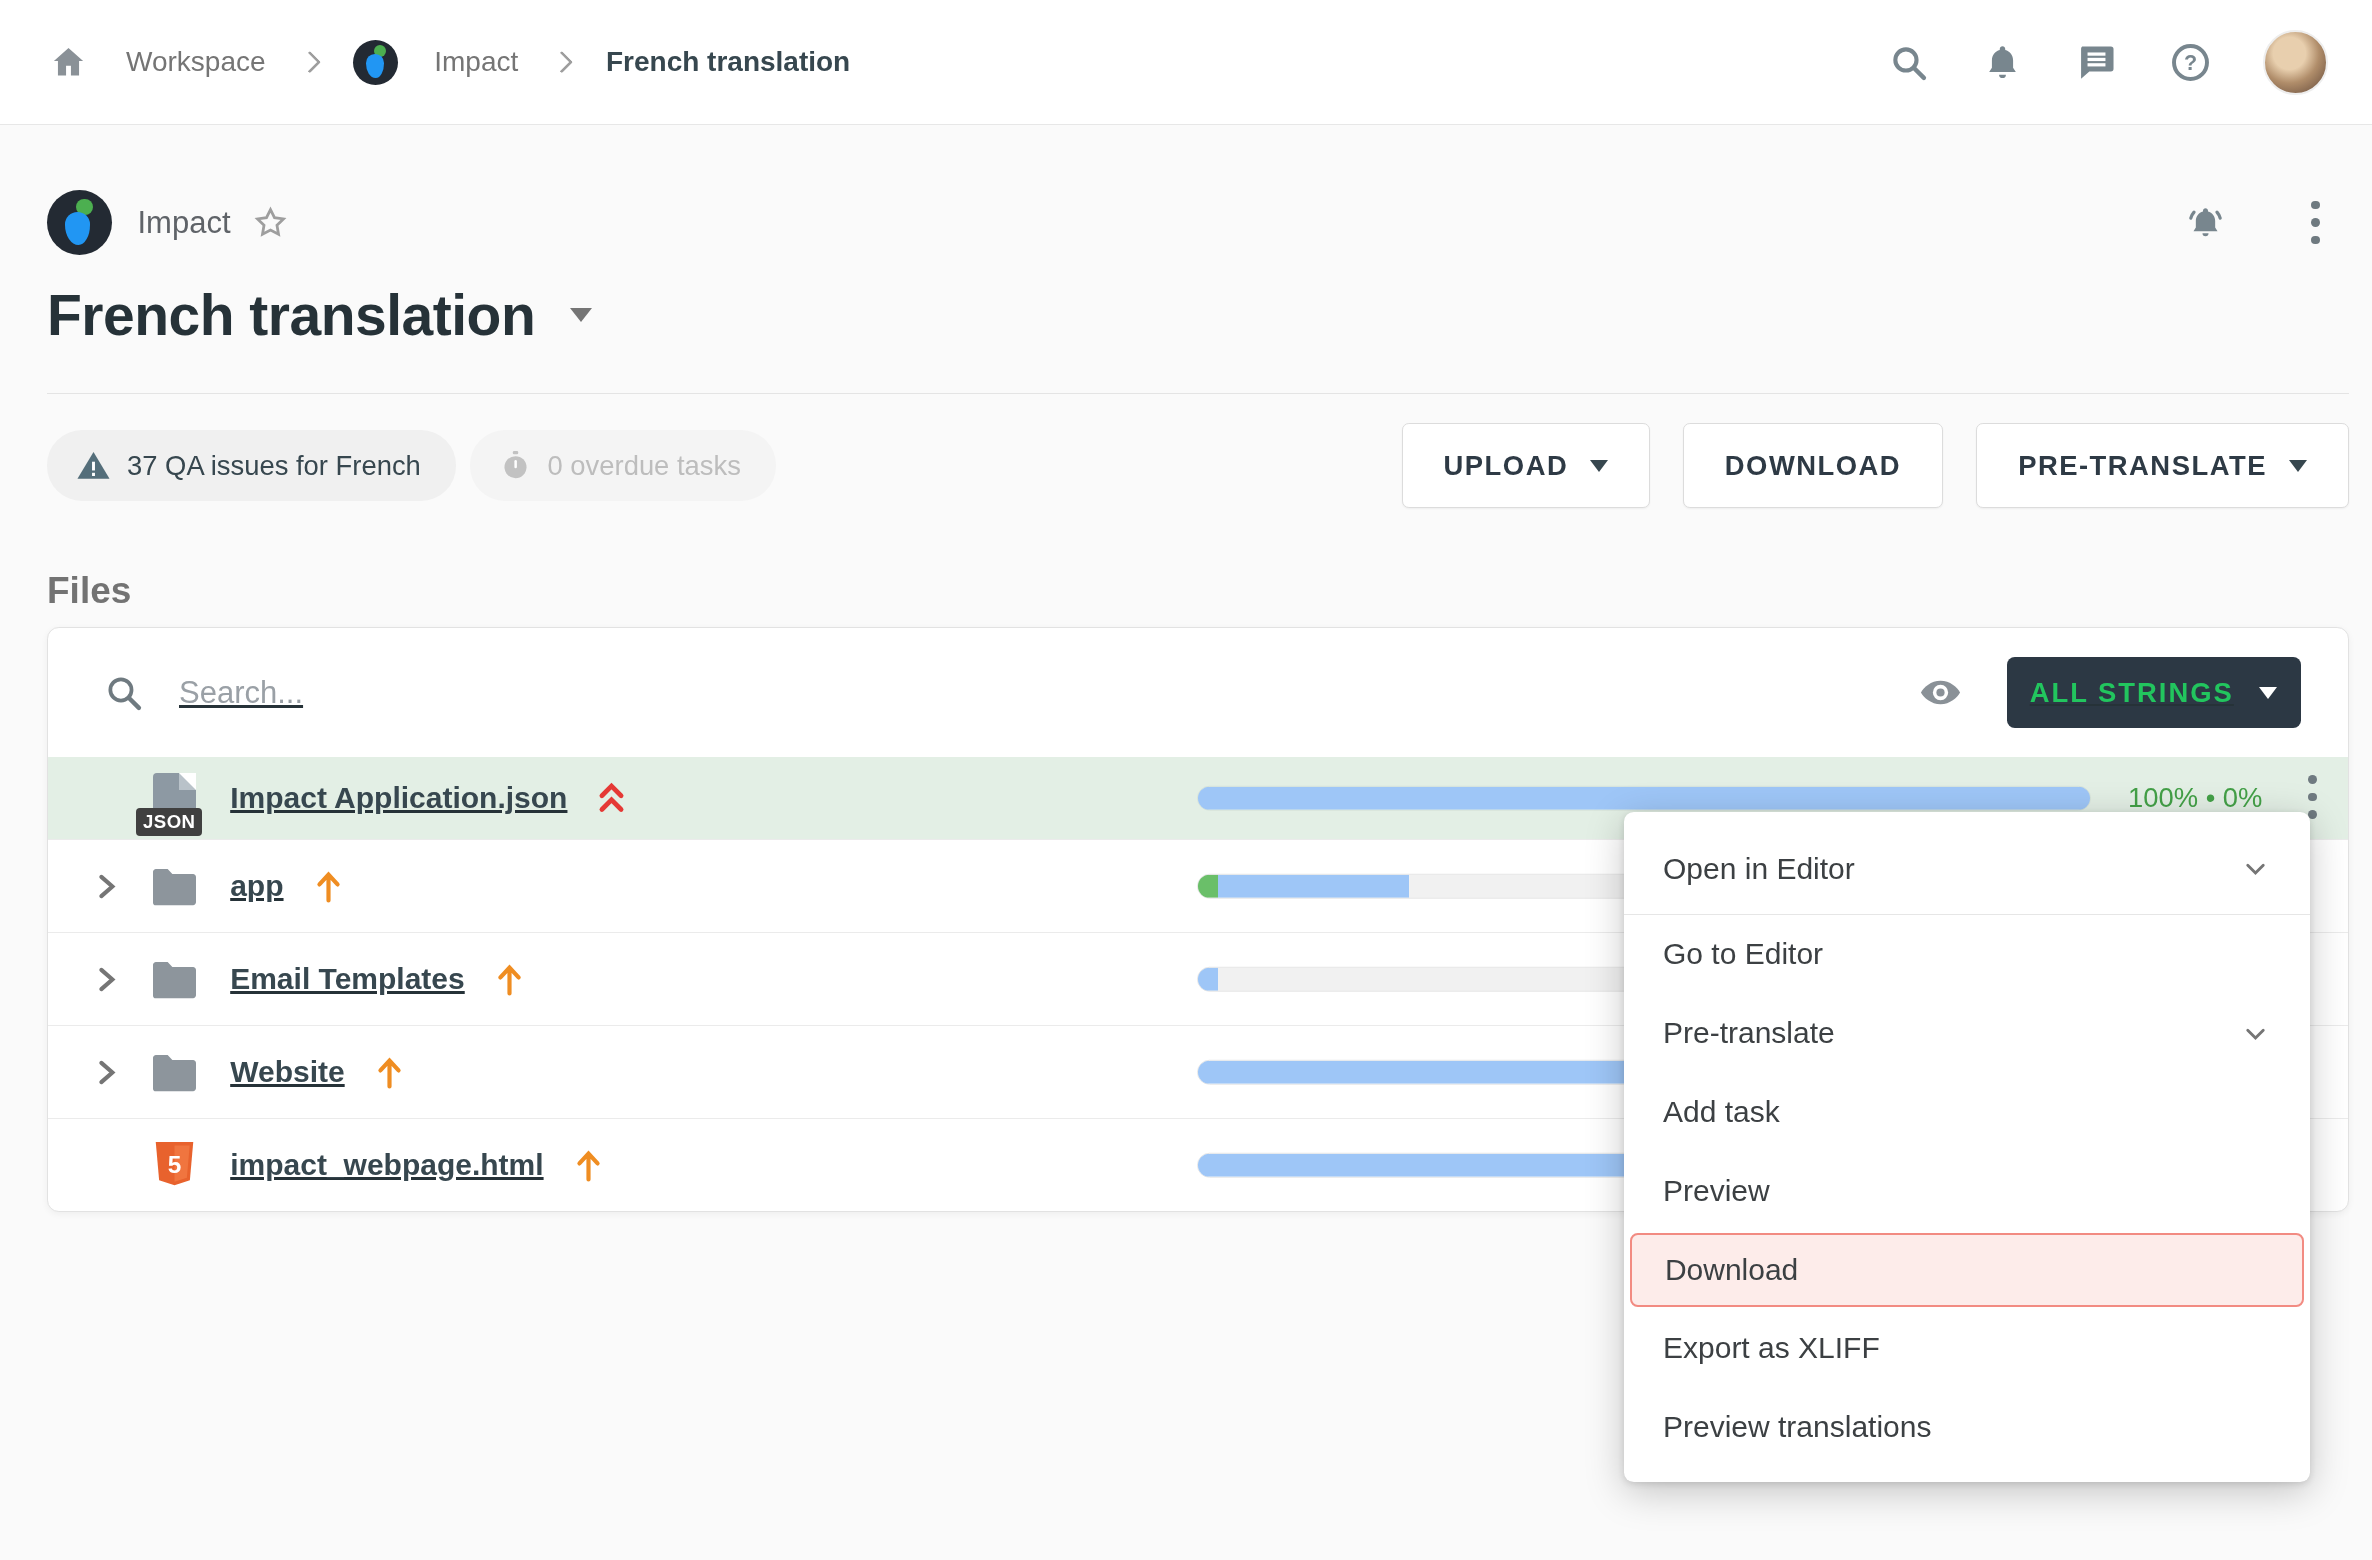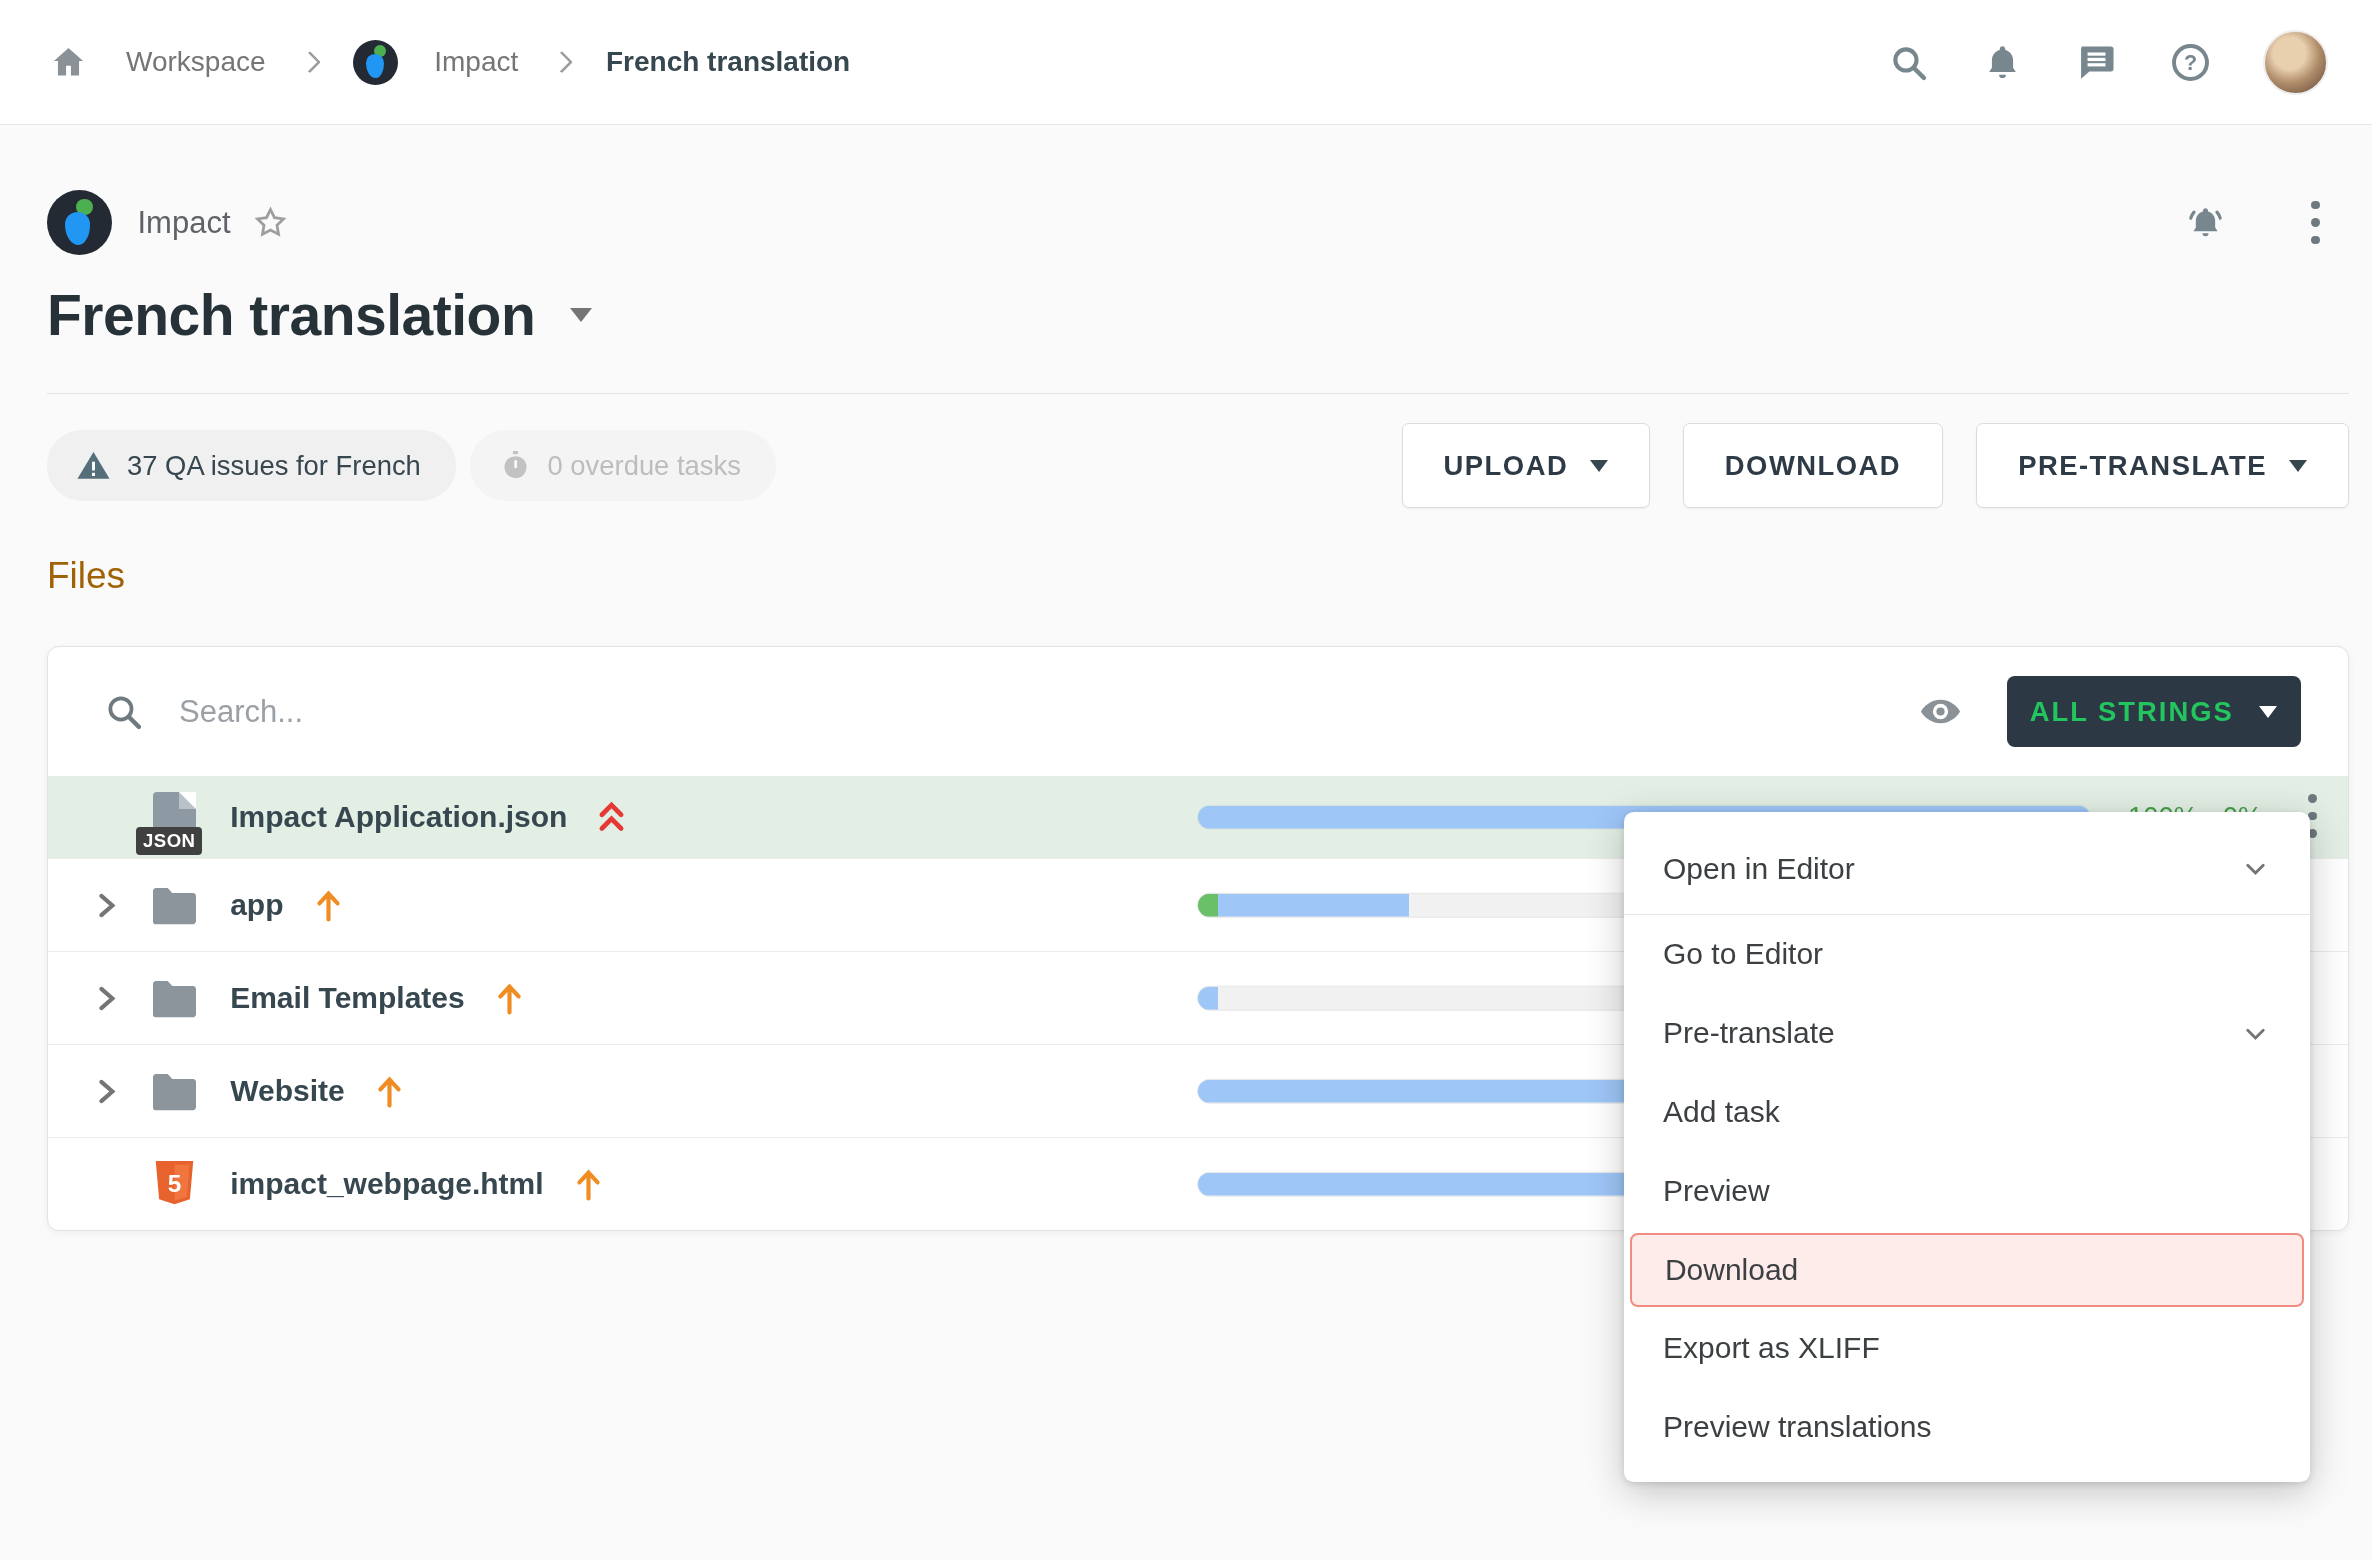--- a/index.html
+++ b/index.html
@@ -51,24 +51,24 @@
   .chip.muted { background:#f4f4f4; color:#bdbdbd; }
   .btns { margin-left:auto; display:flex; gap:33px; }
   .btn {
     height:85px; background:#fff; border:1px solid #dcdcdc; border-radius:6.9px;
     display:flex; align-items:center; justify-content:center; gap:21.6px;
     font-size:27.4px; font-weight:bold; letter-spacing:1.5px; color:#2e3a45;
     padding:0 41px; box-shadow:0 1px 2px rgba(0,0,0,.05); cursor:pointer;
   }
   .btn .caret { border-top-width:12.7px; border-left-width:9.8px; border-right-width:9.8px; border-top-color:#37474f; }
   
-  .files-heading { margin-top:47px; font-size:37px; font-weight:normal; color:#a16207; }
+  .files-heading { margin-top:62px; font-size:37px; font-weight:bold; color:#737373; }
   .files-card {
-    margin-top:49px; background:#fff; border:1px solid #e2e2e2; border-radius:11.8px;
-    box-shadow:0 2px 7.8px rgba(0,0,0,.05); position:relative;
+    margin-top:15px; background:#fff; border:1px solid #e2e2e2; border-radius:11.8px;
+    box-shadow:0 2px 7.8px rgba(0,0,0,.05); position:relative;text-decoration:underline;
   }
   .search-row { height:129px; display:flex; align-items:center; padding:0 47px 0 55px; }
   .search-input {
     flex:1; border:none; outline:none; font-size:31px; color:#37474f; margin-left:35px;
     font-family:inherit; background:transparent;
   }
   .search-input::placeholder { color:#9aa0a6; }
   .eye-btn { margin-right:43px; display:flex; cursor:pointer; }
   .allstrings-btn {
     width:294px; height:71px; background:#2c3844; color:#22c55e; border:none; border-radius:7.8px;

